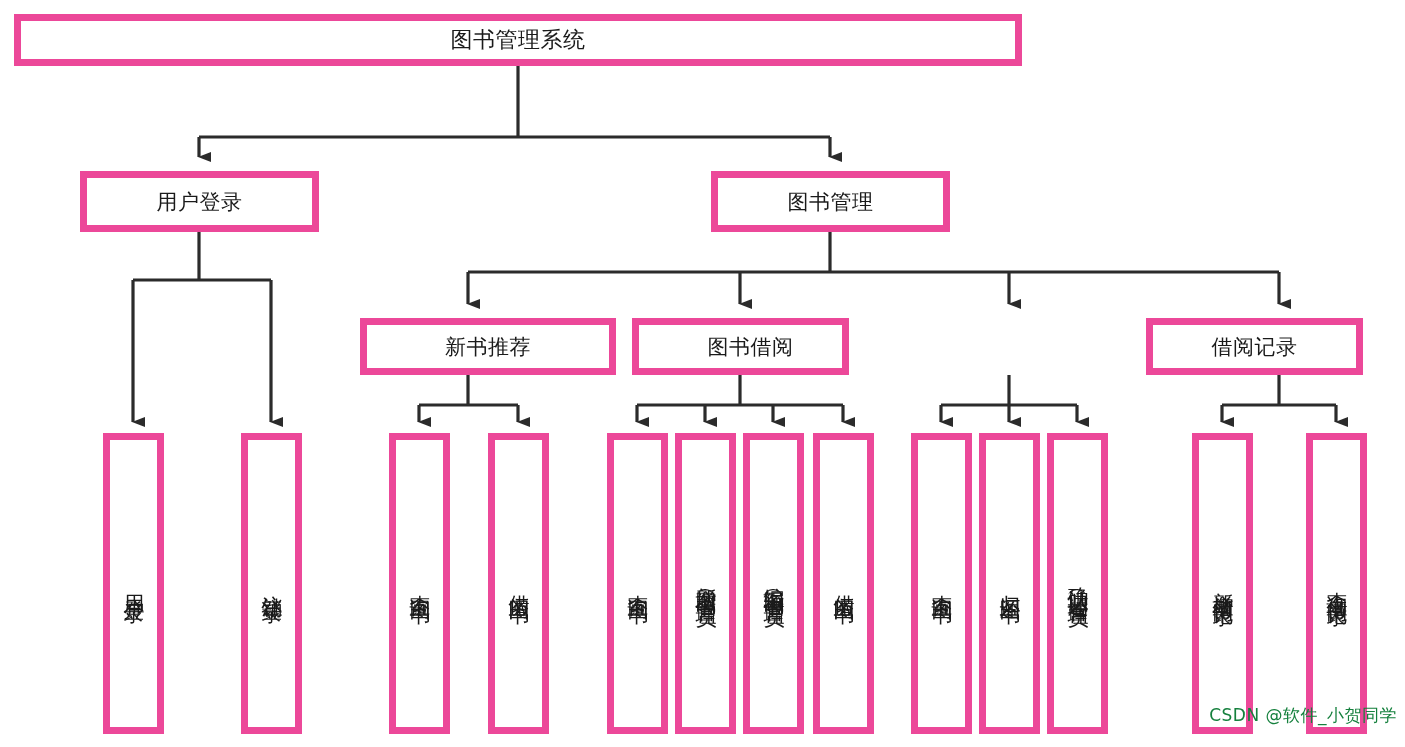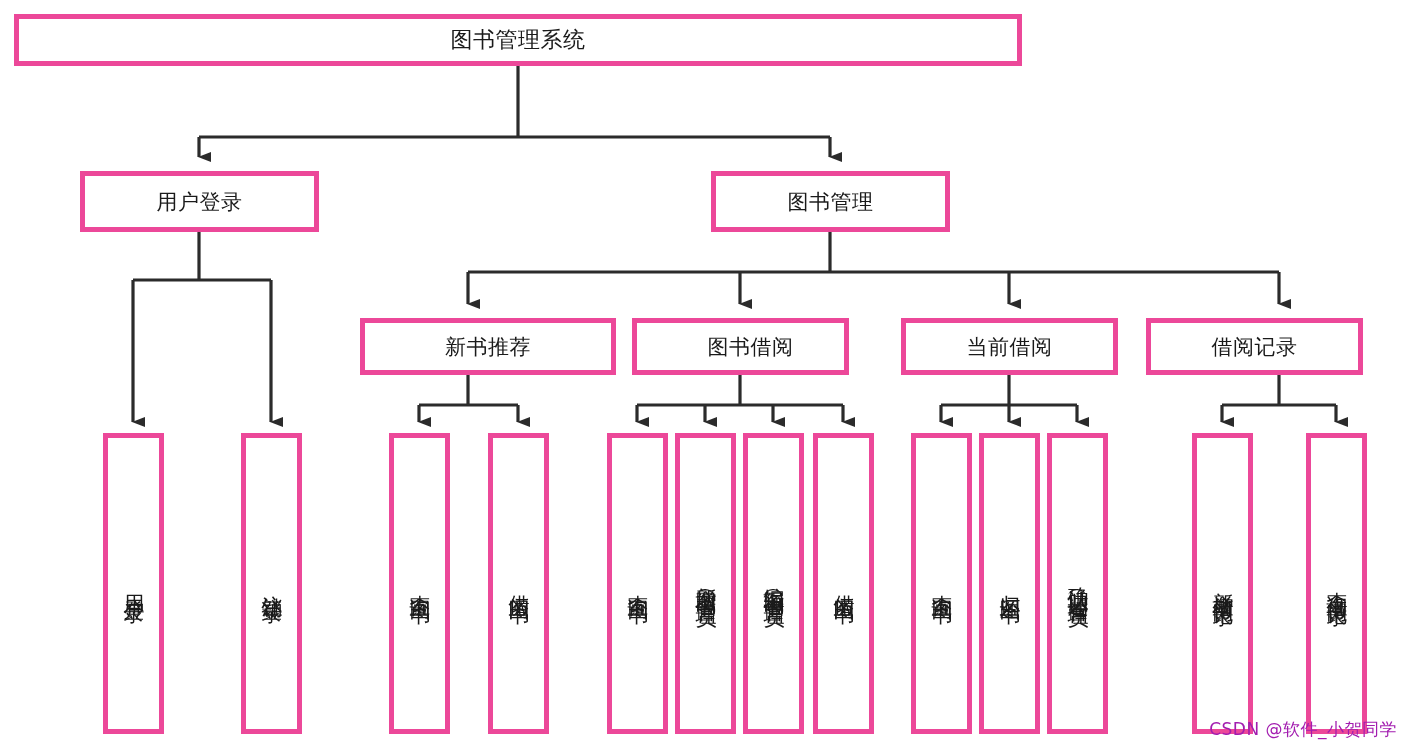--- a/index.html
+++ b/index.html
@@ -20,21 +20,21 @@
   svg#wires {
     position: absolute;
     left: 0;
     top: 0;
     width: 1405px;
     height: 747px;
   }
   .node {
     position: absolute;
     box-sizing: border-box;
-    border: 5px solid #ec4899;
+    border: 7px solid #ec4899;
     background: #ffffff;
     display: flex;
     align-items: center;
     justify-content: center;
     color: #1a1a1a;
     z-index: 2;
   }
   .node.h {
     font-size: 21px;
     letter-spacing: 0.5px;
@@ -48,23 +48,23 @@
     letter-spacing: 3px;
     line-height: 1;
     white-space: nowrap;
   }
   .node.root {
     font-size: 22px;
   }
   #watermark {
     position: absolute;
     right: 8px;
-    bottom: 6px;
+    bottom: 20px;
     font-size: 17px;
-    color: #a21caf;
+    color: #15803d;
     letter-spacing: 0.5px;
     z-index: 5;
     white-space: nowrap;
   }
 </style>
 </head>
 <body>
 
 <div id="canvas">
 
@@ -129,23 +129,20 @@
   <div class="node h" style="left:711px; top:171px; width:239px; height:61px;">
     <span>图书管理</span>
   </div>
 
   <div class="node h" style="left:360px; top:318px; width:256px; height:57px;">
     <span>新书推荐</span>
   </div>
   <div class="node h" style="left:632px; top:318px; width:217px; height:57px;padding-left:20px;">
     <span>图书借阅</span>
   </div>
-  <div class="node h" style="left:901px; top:318px; width:217px; height:57px;">
-    <span>当前借阅</span>
-  </div>
   <div class="node h" style="left:1146px; top:318px; width:217px; height:57px;">
     <span>借阅记录</span>
   </div>
 
   <div class="node v" style="left:103px; top:433px; width:61px; height:301px;">
     <span class="vtext">用户登录</span>
   </div>
   <div class="node v" style="left:241px; top:433px; width:61px; height:301px;">
     <span class="vtext">注销登录</span>
   </div>

